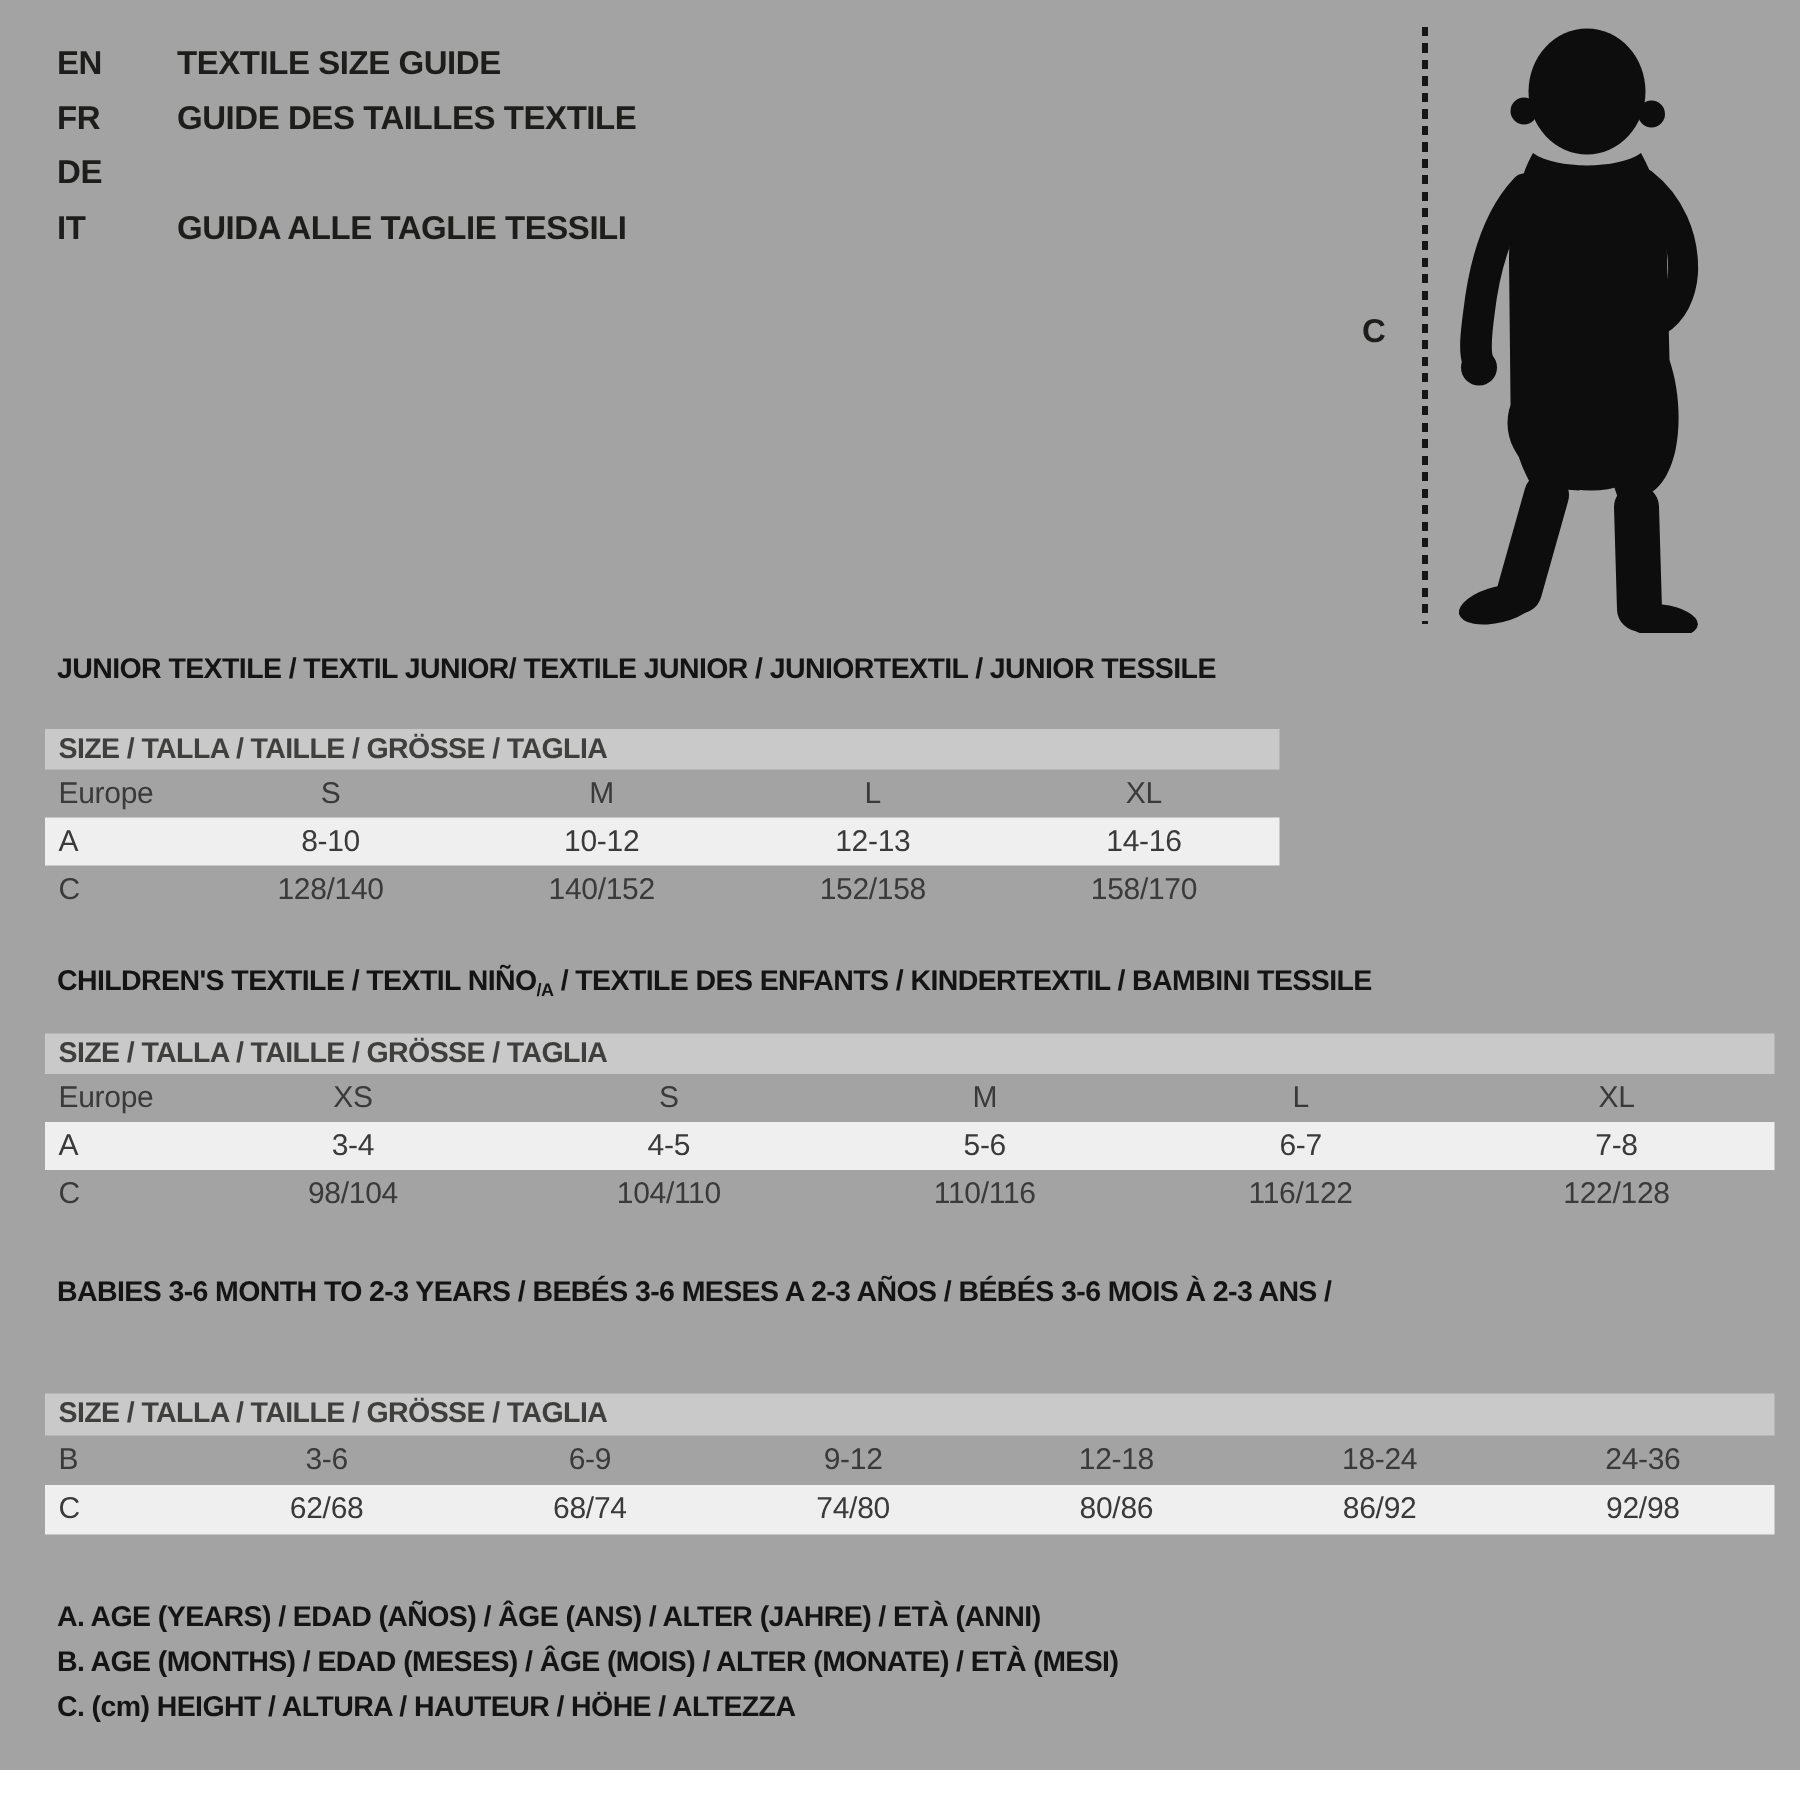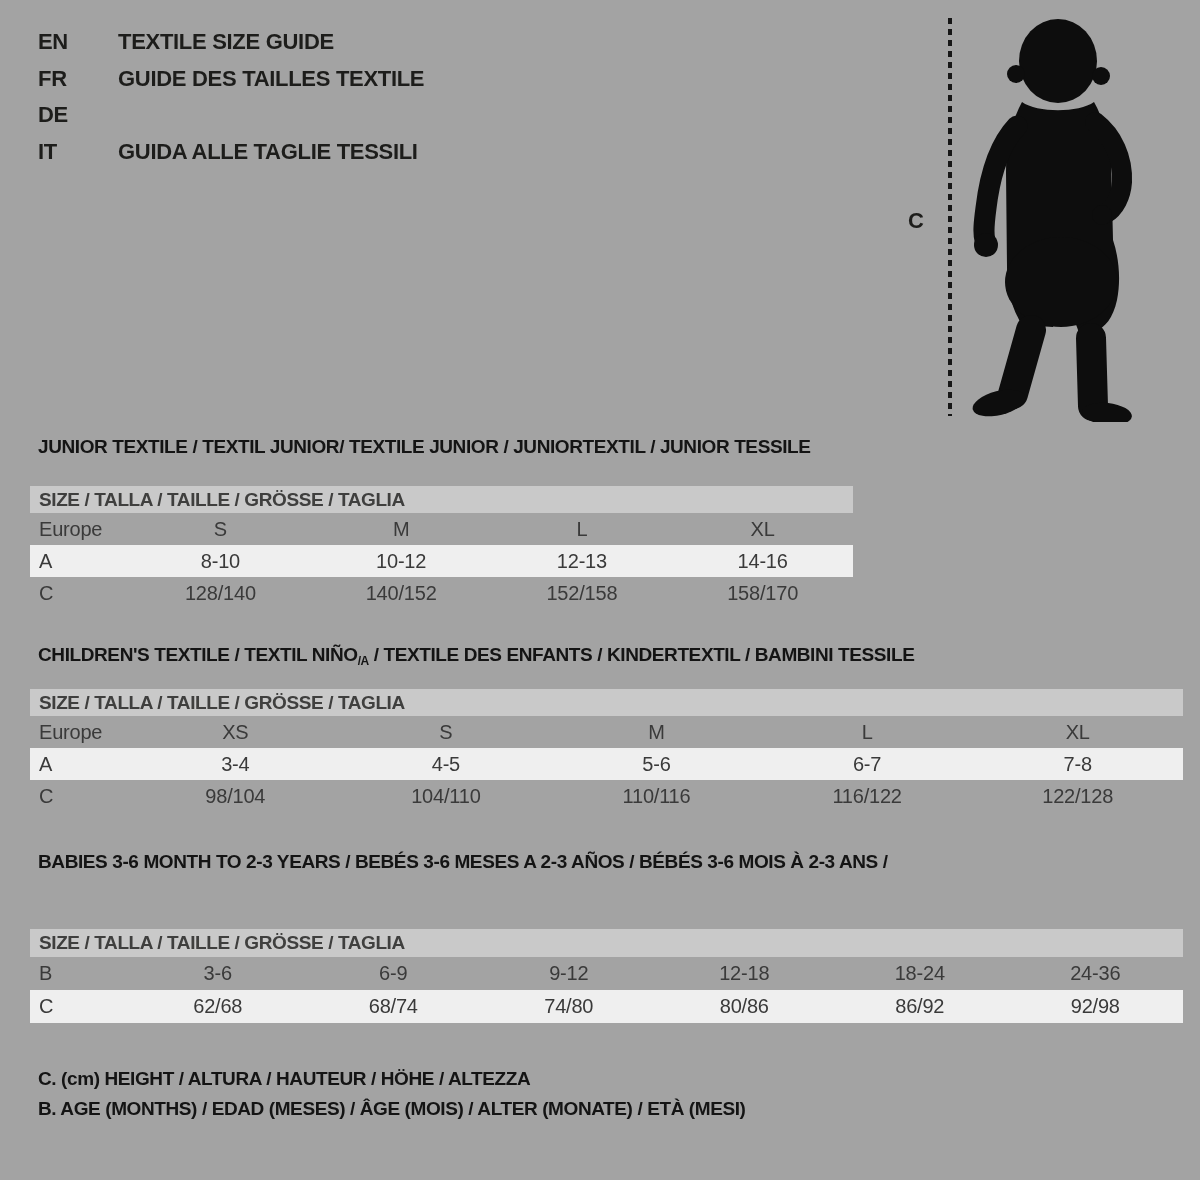--- a/index.html
+++ b/index.html
@@ -192,17 +192,18 @@
       <span class="val">62/68</span>
       <span class="val">68/74</span>
       <span class="val">74/80</span>
       <span class="val">80/86</span>
       <span class="val">86/92</span>
       <span class="val">92/98</span>
     </div>
   </div>
 
   <div class="footnotes">
+    <div class="footnote">A. AGE (YEARS) / EDAD (AÑOS) / ÂGE (ANS) / ALTER (JAHRE) / ETÀ (ANNI)</div>
+    <div class="footnote">B. AGE (MONTHS) / EDAD (MESES) / ÂGE (MOIS) / ALTER (MONATE) / ETÀ (MESI)</div>
     <div class="footnote">C. (cm) HEIGHT / ALTURA / HAUTEUR / HÖHE / ALTEZZA</div>
-    <div class="footnote">B. AGE (MONTHS) / EDAD (MESES) / ÂGE (MOIS) / ALTER (MONATE) / ETÀ (MESI)</div>
   </div>
 
 </div>
 
 </body></html>

